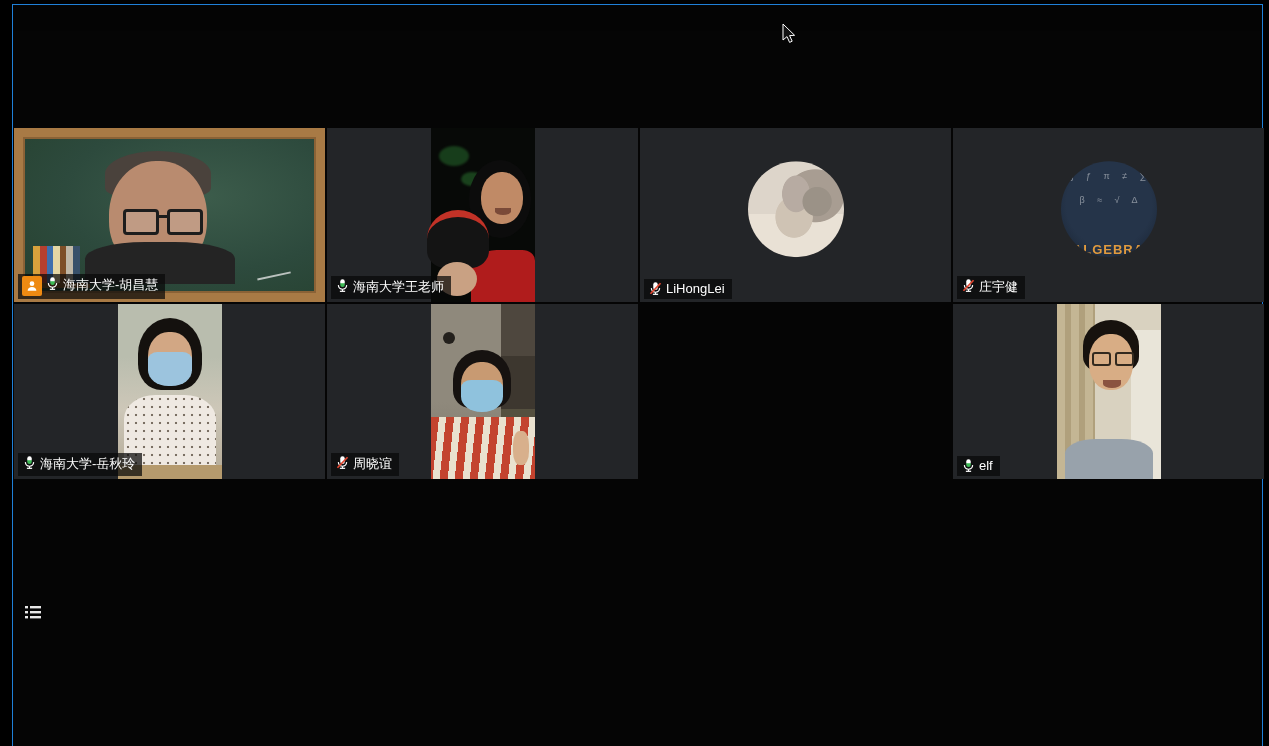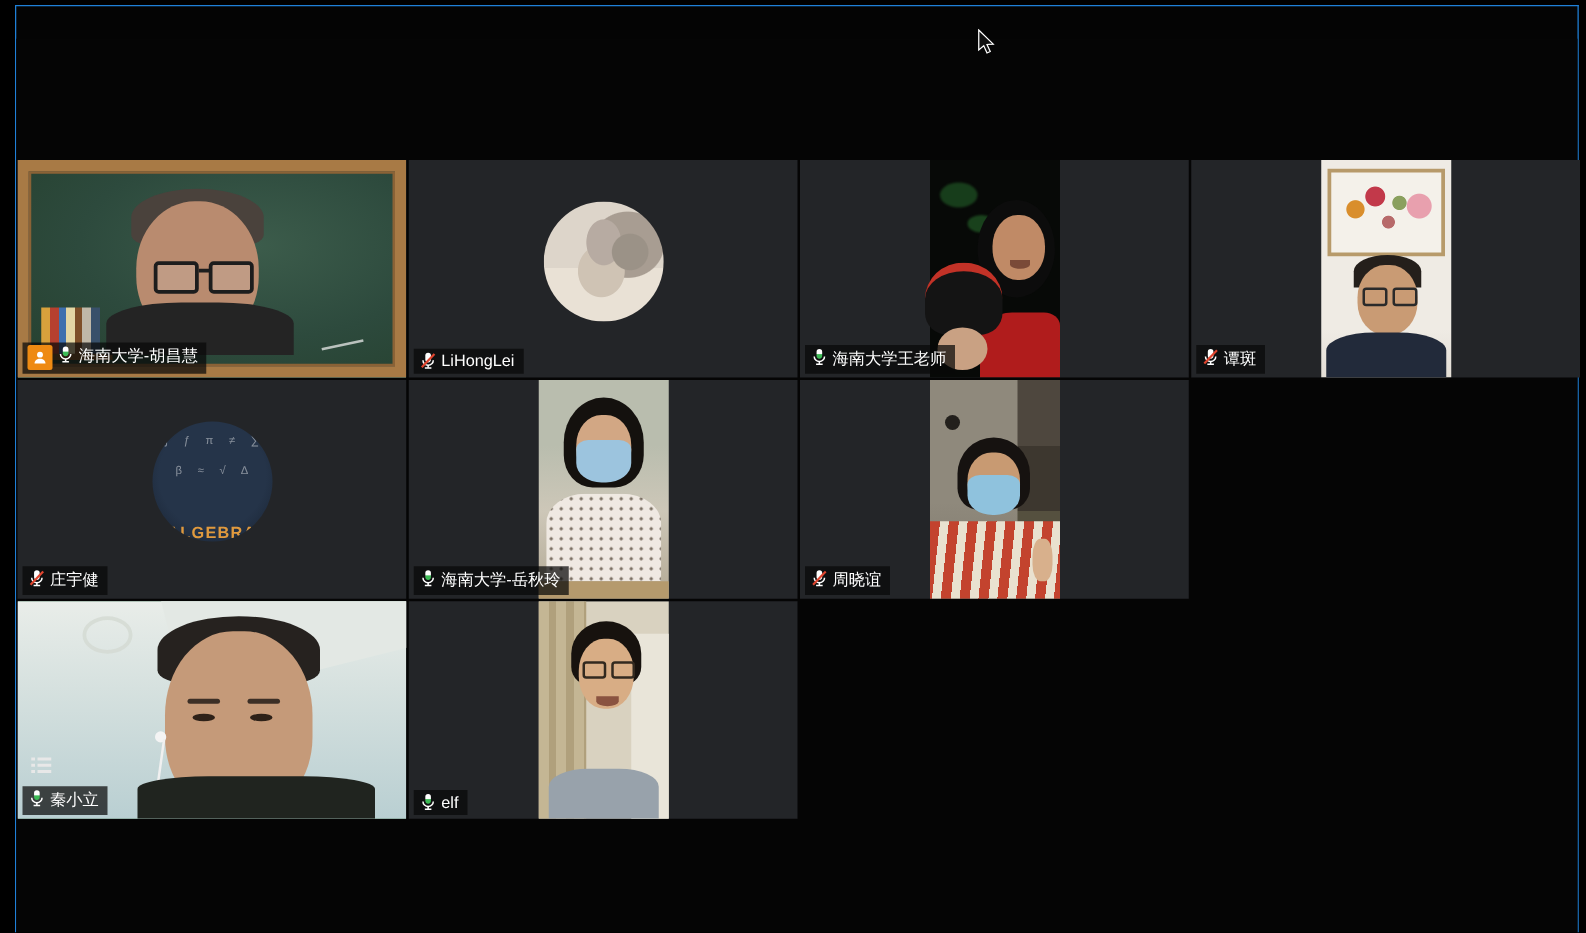--- a/index.html
+++ b/index.html
@@ -270,66 +270,48 @@
               </svg>
             </span>
           <svg width="15" height="15">
               <use href="#mic-on"></use>
             </svg>
           <span>海南大学-胡昌慧</span>
         </div>
       </div>
 
       <div class="cell">
-        <div class="avatar baby-avatar"></div>
-        <div class="name-label">
-          <svg width="15" height="15">
-              <use href="#mic-off"></use>
-            </svg>
-          <span>LiHongLei</span>
-        </div>
-      </div>
-
-      <div class="cell">
         <div class="vid-portrait night">
           <div class="leaf leaf1"></div>
           <div class="leaf leaf2"></div>
           <div class="wlao-hairback"></div>
           <div class="wlao-face"></div>
           <div class="wlao-smile"></div>
           <div class="wlao-shirt"></div>
           <div class="baby-cap"></div>
           <div class="baby-face"></div>
         </div>
         <div class="name-label">
           <svg width="15" height="15">
               <use href="#mic-on"></use>
             </svg>
           <span>海南大学王老师</span>
         </div>
       </div>
 
       <div class="cell">
-        <div class="vid-portrait tan-room">
-          <div class="painting"></div>
-          <div class="tan-hair"></div>
-          <div class="tan-face"></div>
-          <div class="tan-glasses">
-              <div class="lens"></div>
-              <div class="lens"></div>
-            </div>
-          <div class="tan-shirt"></div>
-        </div>
+        <div class="avatar baby-avatar"></div>
         <div class="name-label">
           <svg width="15" height="15">
               <use href="#mic-off"></use>
             </svg>
-          <span>谭斑</span>
-        </div>
-      </div>
+          <span>LiHongLei</span>
+        </div>
+      </div>
+
 
       <div class="cell">
         <div class="avatar algebra-avatar">
           <div class="algebra-decor">∫ ƒ π  ≠ ∑ β  ≈ √ Δ</div>
           <span class="algebra-word">ALGEBRA</span>
         </div>
         <div class="name-label">
           <svg width="15" height="15">
               <use href="#mic-off"></use>
             </svg>
@@ -367,42 +349,20 @@
           <svg width="15" height="15">
               <use href="#mic-off"></use>
             </svg>
           <span>周晓谊</span>
         </div>
       </div>
 
 
       <div class="cell empty"></div>
 
-      <div class="cell speaking">
-        <div class="vid-full qin-room">
-          <div class="qin-corner"></div>
-          <div class="qin-lamp"></div>
-          <div class="qin-hair"></div>
-          <div class="qin-head"></div>
-          <div class="qin-brow l"></div>
-          <div class="qin-brow r"></div>
-          <div class="qin-eye l"></div>
-          <div class="qin-eye r"></div>
-          <div class="qin-mouth"></div>
-          <div class="qin-ear-dot"></div>
-          <div class="qin-wire"></div>
-          <div class="qin-shirt"></div>
-        </div>
-        <div class="name-label">
-          <svg width="15" height="15">
-              <use href="#mic-on"></use>
-            </svg>
-          <span>秦小立</span>
-        </div>
-      </div>
 
       <div class="cell">
         <div class="vid-portrait elf-room">
           <div class="elf-curtain"></div>
           <div class="elf-door"></div>
           <div class="elf-hair"></div>
           <div class="elf-face"></div>
           <div class="elf-glasses">
               <div class="lens"></div>
               <div class="lens"></div>

